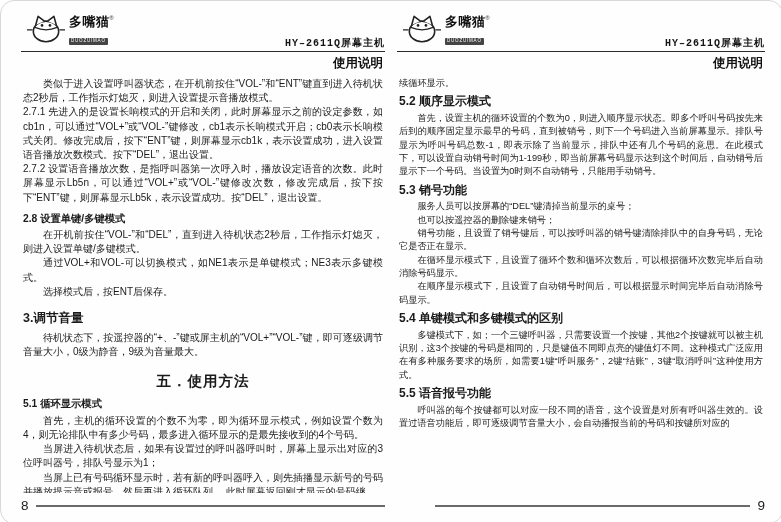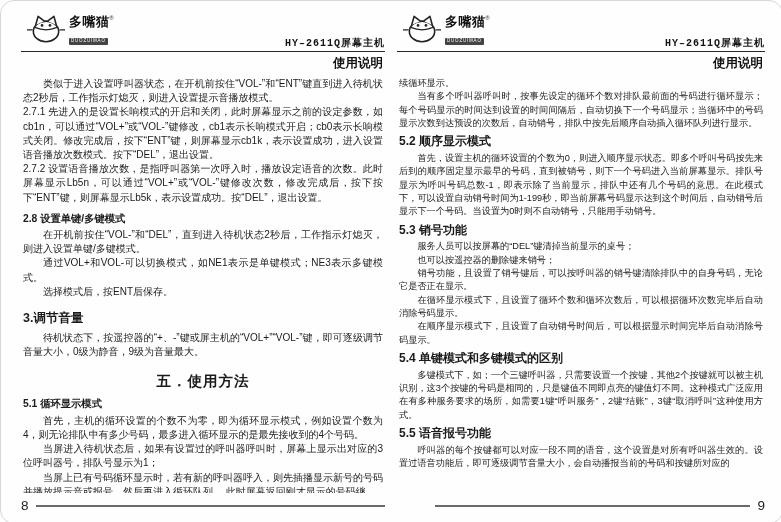--- a/index.html
+++ b/index.html
@@ -122,21 +122,20 @@
         <span class="logo-txt">
           <span class="logo-name">多嘴猫</span><span class="logo-reg">®</span><br>
           <span class="logo-sub">DUOZUIMAO</span>
         </span>
       </div>
       <div class="head-title">HY–2611Q屏幕主机</div>
     </div>
     <div class="head-subtitle">使用说明</div>
     <div class="pg-body" id="body-right">
         <div class="blk blk-p">续循环显示。</div>
-        <div class="blk blk-p indent">当有多个呼叫器呼叫时，按事先设定的循环个数对排队最前面的号码进行循环显示；每个号码显示的时间达到设置的时间间隔后，自动切换下一个号码显示；当循环中的号码显示次数到达预设的次数后，自动销号，排队中按先后顺序自动插入循环队列进行显示。</div>
         <div class="blk blk-h3">5.2 顺序显示模式</div>
         <div class="blk blk-p indent">首先，设置主机的循环设置的个数为0，则进入顺序显示状态。即多个呼叫号码按先来后到的顺序固定显示最早的号码，直到被销号，则下一个号码进入当前屏幕显示。排队号显示为呼叫号码总数-1，即表示除了当前显示，排队中还有几个号码的意思。在此模式下，可以设置自动销号时间为1-199秒，即当前屏幕号码显示达到这个时间后，自动销号后显示下一个号码。当设置为0时则不自动销号，只能用手动销号。</div>
         <div class="blk blk-h3">5.3 销号功能</div>
         <div class="blk blk-p indent">服务人员可以按屏幕的“DEL”键清掉当前显示的桌号；</div>
         <div class="blk blk-p indent">也可以按遥控器的删除键来销号；</div>
         <div class="blk blk-p indent">销号功能，且设置了销号键后，可以按呼叫器的销号键清除排队中的自身号码，无论它是否正在显示。</div>
         <div class="blk blk-p indent">在循环显示模式下，且设置了循环个数和循环次数后，可以根据循环次数完毕后自动消除号码显示。</div>
         <div class="blk blk-p indent">在顺序显示模式下，且设置了自动销号时间后，可以根据显示时间完毕后自动消除号码显示。</div>
         <div class="blk blk-h3">5.4 单键模式和多键模式的区别</div>
         <div class="blk blk-p indent">多键模式下，如；一个三键呼叫器，只需要设置一个按键，其他2个按键就可以被主机识别，这3个按键的号码是相同的，只是键值不同即点亮的键值灯不同。这种模式广泛应用在有多种服务要求的场所，如需要1键“呼叫服务”，2键“结账”，3键“取消呼叫”这种使用方式。</div>

